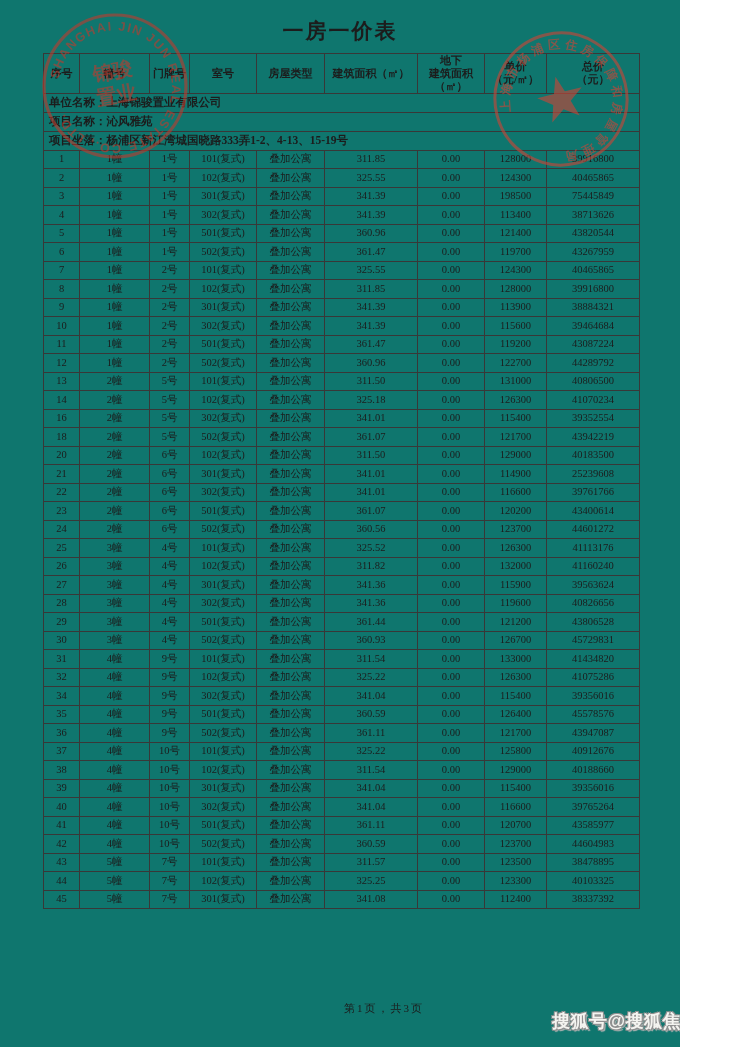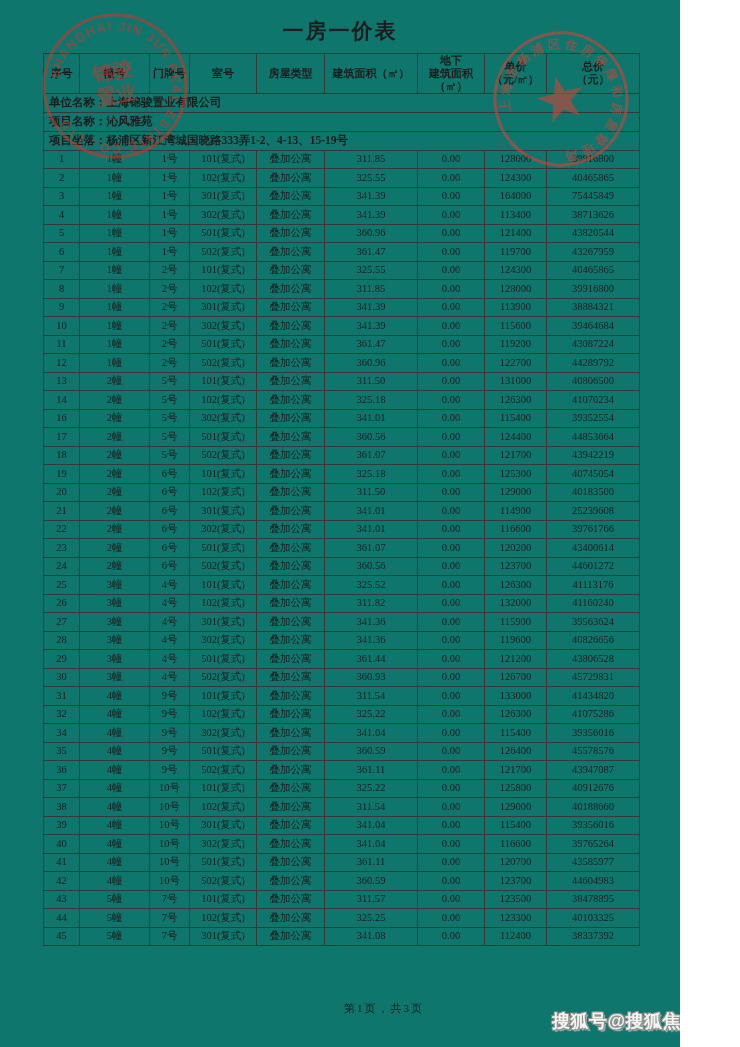--- a/index.html
+++ b/index.html
@@ -127,21 +127,21 @@
           <td>40465865</td>
         </tr>
         <tr>
           <td>3</td>
           <td>1幢</td>
           <td>1号</td>
           <td>301(复式)</td>
           <td>叠加公寓</td>
           <td>341.39</td>
           <td>0.00</td>
-          <td>164000</td>
+          <td>198500</td>
           <td>75445849</td>
         </tr>
         <tr>
           <td>4</td>
           <td>1幢</td>
           <td>1号</td>
           <td>302(复式)</td>
           <td>叠加公寓</td>
           <td>341.39</td>
           <td>0.00</td>
@@ -263,51 +263,29 @@
           <td>2幢</td>
           <td>5号</td>
           <td>302(复式)</td>
           <td>叠加公寓</td>
           <td>341.01</td>
           <td>0.00</td>
           <td>115400</td>
           <td>39352554</td>
         </tr>
         <tr>
-          <td>17</td>
-          <td>2幢</td>
-          <td>5号</td>
-          <td>501(复式)</td>
-          <td>叠加公寓</td>
-          <td>360.56</td>
-          <td>0.00</td>
-          <td>124400</td>
-          <td>44853664</td>
-        </tr>
-        <tr>
           <td>18</td>
           <td>2幢</td>
           <td>5号</td>
           <td>502(复式)</td>
           <td>叠加公寓</td>
           <td>361.07</td>
           <td>0.00</td>
           <td>121700</td>
           <td>43942219</td>
-        </tr>
-        <tr>
-          <td>19</td>
-          <td>2幢</td>
-          <td>6号</td>
-          <td>101(复式)</td>
-          <td>叠加公寓</td>
-          <td>325.18</td>
-          <td>0.00</td>
-          <td>125300</td>
-          <td>40745054</td>
         </tr>
         <tr>
           <td>20</td>
           <td>2幢</td>
           <td>6号</td>
           <td>102(复式)</td>
           <td>叠加公寓</td>
           <td>311.50</td>
           <td>0.00</td>
           <td>129000</td>

